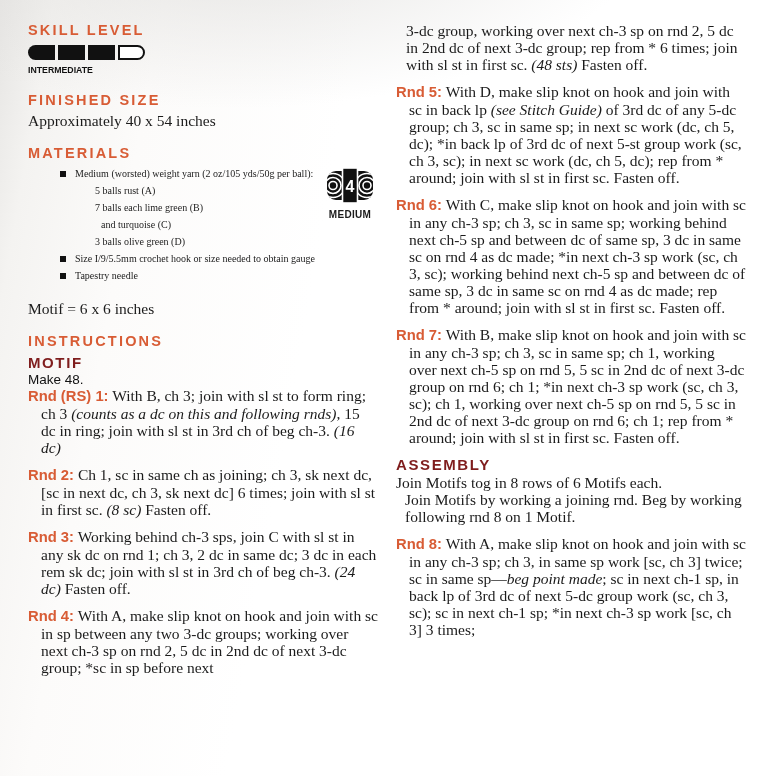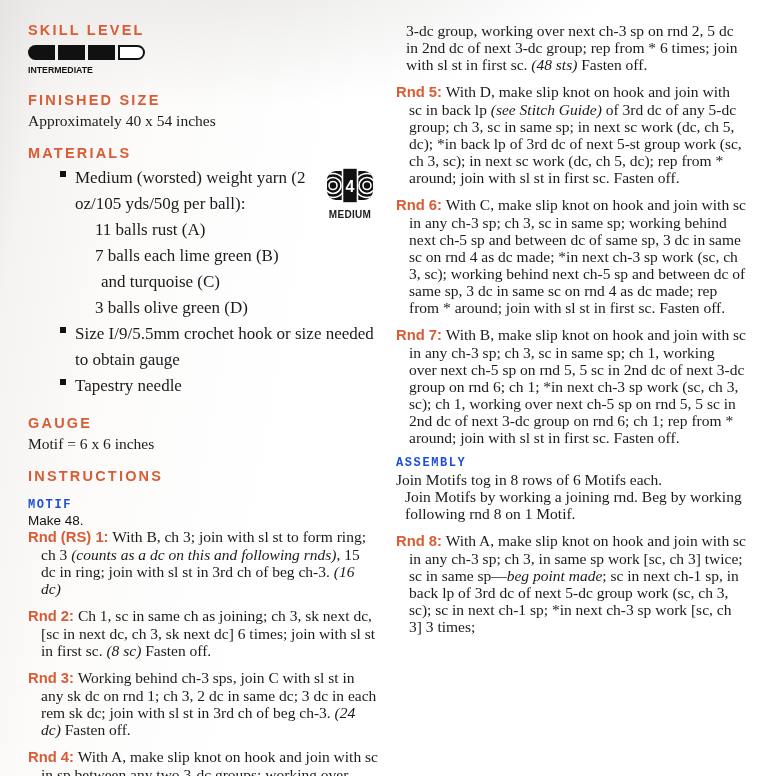--- a/index.html
+++ b/index.html
@@ -17,22 +17,22 @@
   .col { width:350px; flex:0 0 350px; }
   .col.right { width:356px; flex:0 0 356px; padding-left:6px; }
 
   
   .h-orange {
     font-family:"Liberation Sans", sans-serif; font-weight:bold;
     font-size:14.5px; letter-spacing:2.2px; color:var(--accent);
     margin:0 0 4px 0;
   }
   .h-black {
-    font-family:Liberation Mono, monospace; font-weight:bold;
-    font-size:12px; letter-spacing:1.6px; color:#1d4ed8; margin:0 0 1px 0;
+    font-family:Liberation Sans, sans-serif; font-weight:bold;
+    font-size:15px; letter-spacing:1.6px; color:#7f1d1d; margin:0 0 1px 0;
   }
   .h-make {
     font-family:"Liberation Sans", sans-serif; font-weight:normal;
     font-size:13.5px; color:#111; margin:0 0 0 0;
   }
   section { margin-bottom:15px; }
 
   
   .meter { display:flex; gap:3px; margin:7px 0 4px 0; }
   .meter .seg { width:27px; height:15px; background:#111; }
@@ -46,21 +46,21 @@
 
   
   .body-line { font-size:15.5px; line-height:18px; }
 
   
   .yarn-badge { float:right; width:56px; text-align:center; margin:2px 0 4px 8px; }
   .yarn-badge .lbl {
     font-family:"Liberation Sans", sans-serif; font-weight:bold; font-size:10px;
     letter-spacing:.3px; margin-top:1px;
   }
-  .mat-item { position:relative; padding-left:47px; font-size:17px; line-height:26px; }
+  .mat-item { position:relative; padding-left:47px; font-size:10px; line-height:17px; }
   .mat-item .bullet {
     position:absolute; left:32px; top:6px; width:6px; height:6px; background:#111;
   }
   .mat-sub { margin-left:20px; }
   .mat-sub.extra { margin-left:26px; }
 
   
   .para { font-size:15.5px; line-height:17px; margin:0 0 10px 0; padding-left:13px; text-indent:-13px; }
   .para.cont { text-indent:0; padding-left:10px; }
   .para.plain { padding-left:0; text-indent:0; margin:0; }
@@ -113,33 +113,32 @@
             <circle cx="43" cy="18.5" r="4"></circle>
               <circle cx="43" cy="18.5" r="8"></circle>
               <circle cx="43" cy="18.5" r="12"></circle>
           </g>
           <rect x="18.5" y="1" width="15" height="35" fill="#111" stroke="#fff" stroke-width="1.6"></rect>
           <text x="26" y="24.5" text-anchor="middle" fill="#fff" font-family="Liberation Sans, sans-serif" font-weight="bold" font-size="16">4</text>
         </svg>
         <div class="lbl">MEDIUM</div>
       </div>
       <div>
-          <div class="mat-item"><span class="bullet"></span><span>Medium (worsted) weight yarn (2 oz/105 yds/50g per ball):</span><div class="mat-sub">11 balls rust (A)</div><div class="mat-sub">7 balls each lime green (B)</div><div class="mat-sub extra">and turquoise (C)</div><div class="mat-sub">3 balls olive green (D)</div></div>
+          <div class="mat-item"><span class="bullet"></span><span>Medium (worsted) weight yarn (2 oz/105 yds/50g per ball):</span><div class="mat-sub">5 balls rust (A)</div><div class="mat-sub">7 balls each lime green (B)</div><div class="mat-sub extra">and turquoise (C)</div><div class="mat-sub">3 balls olive green (D)</div></div>
           <div class="mat-item"><span class="bullet"></span><span>Size I/9/5.5mm crochet hook or size needed to obtain gauge</span></div>
           <div class="mat-item"><span class="bullet"></span><span>Tapestry needle</span></div>
         </div>
     </section>
 
     <section>
-      <h2 class="h-orange">GAUGE</h2>
       <div class="body-line">Motif = 6 x 6 inches</div>
     </section>
 
     <section style="margin-bottom:0;">
-      <h2 class="h-orange" style="margin-bottom:14px;">INSTRUCTIONS</h2>
+      <h2 class="h-orange" style="margin-bottom:5px;">INSTRUCTIONS</h2>
       <h3 class="h-black">MOTIF</h3>
       <div class="h-make">Make 48.</div>
       <div>
           <p class="para"><span class="seg-label">Rnd (RS) 1:</span><span class="seg-text"> With B, ch 3; join with sl st to form ring; ch 3 </span><span class="seg-italic">(counts as a dc on this and following rnds)</span><span class="seg-text">, 15 dc in ring; join with sl st in 3rd ch of beg ch-3. </span><span class="seg-italic">(16 dc)</span></p>
           <p class="para"><span class="seg-label">Rnd 2:</span><span class="seg-text"> Ch 1, sc in same ch as joining; ch 3, sk next dc, [sc in next dc, ch 3, sk next dc] 6 times; join with sl st in first sc. </span><span class="seg-italic">(8 sc)</span><span class="seg-text"> Fasten off.</span></p>
           <p class="para"><span class="seg-label">Rnd 3:</span><span class="seg-text"> Working behind ch-3 sps, join C with sl st in any sk dc on rnd 1; ch 3, 2 dc in same dc; 3 dc in each rem sk dc; join with sl st in 3rd ch of beg ch-3. </span><span class="seg-italic">(24 dc)</span><span class="seg-text"> Fasten off.</span></p>
           <p class="para"><span class="seg-label">Rnd 4:</span><span class="seg-text"> With A, make slip knot on hook and join with sc in sp between any two 3-dc groups; working over next ch-3 sp on rnd 2, 5 dc in 2nd dc of next 3-dc group; *sc in sp before next</span></p>
         </div>
     </section>
 

